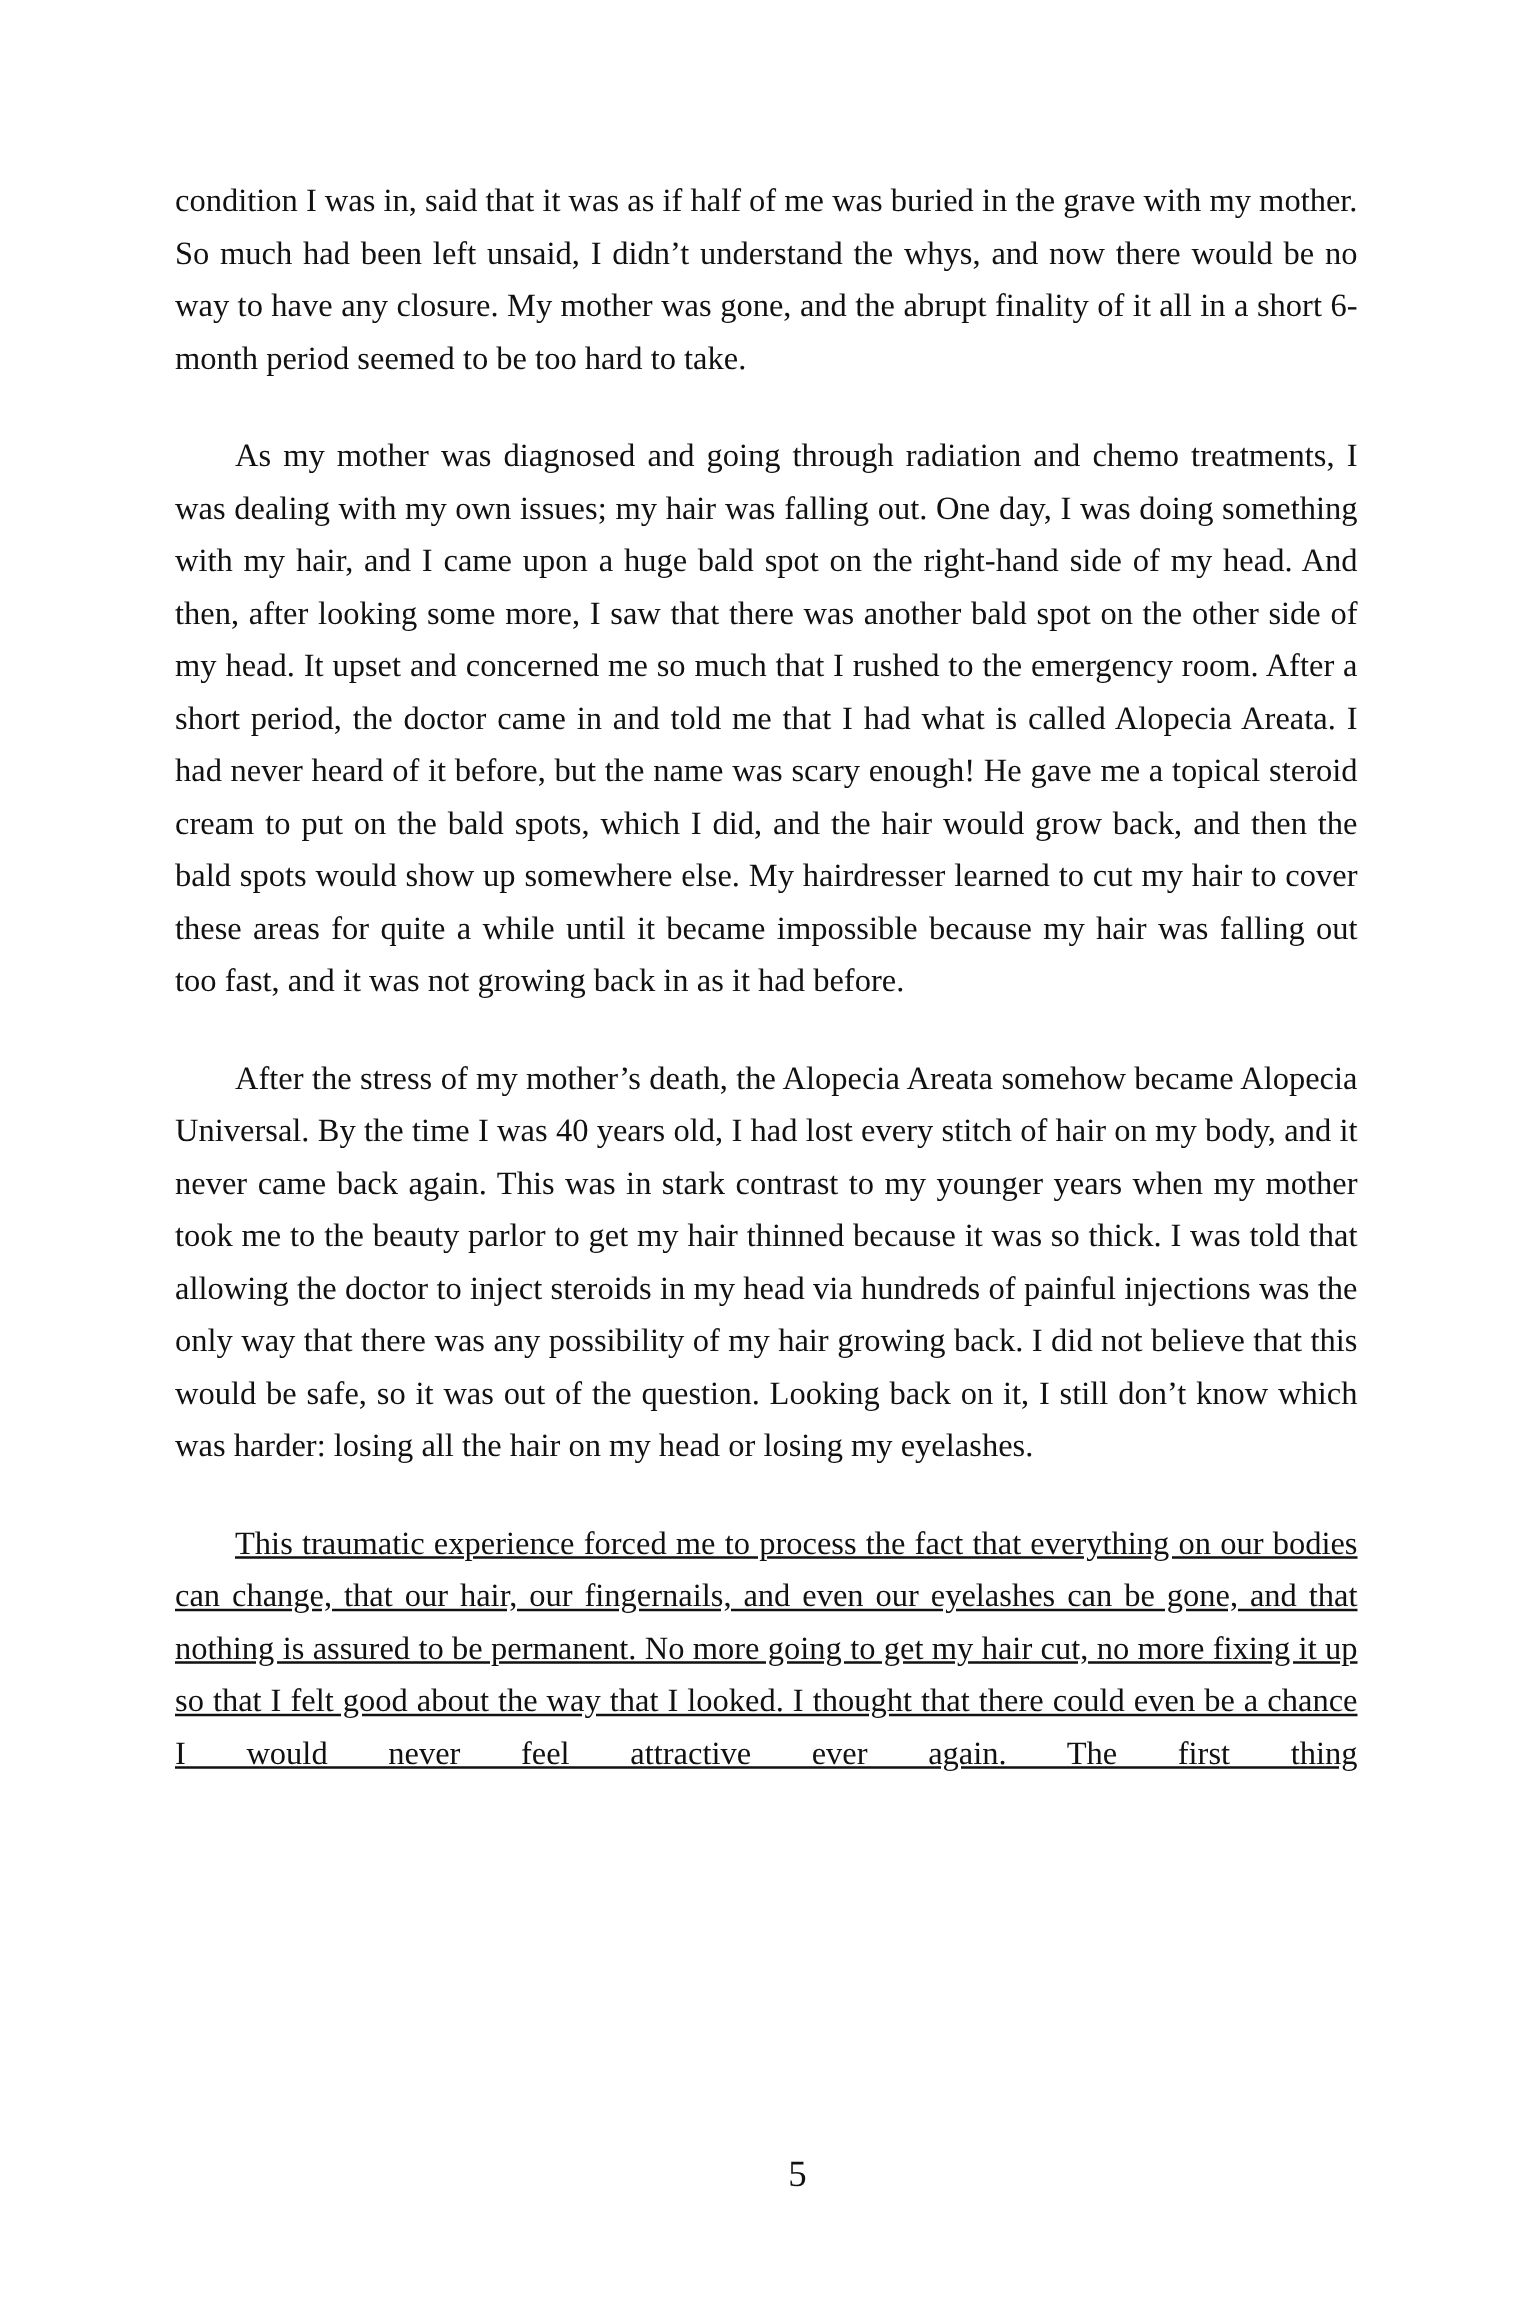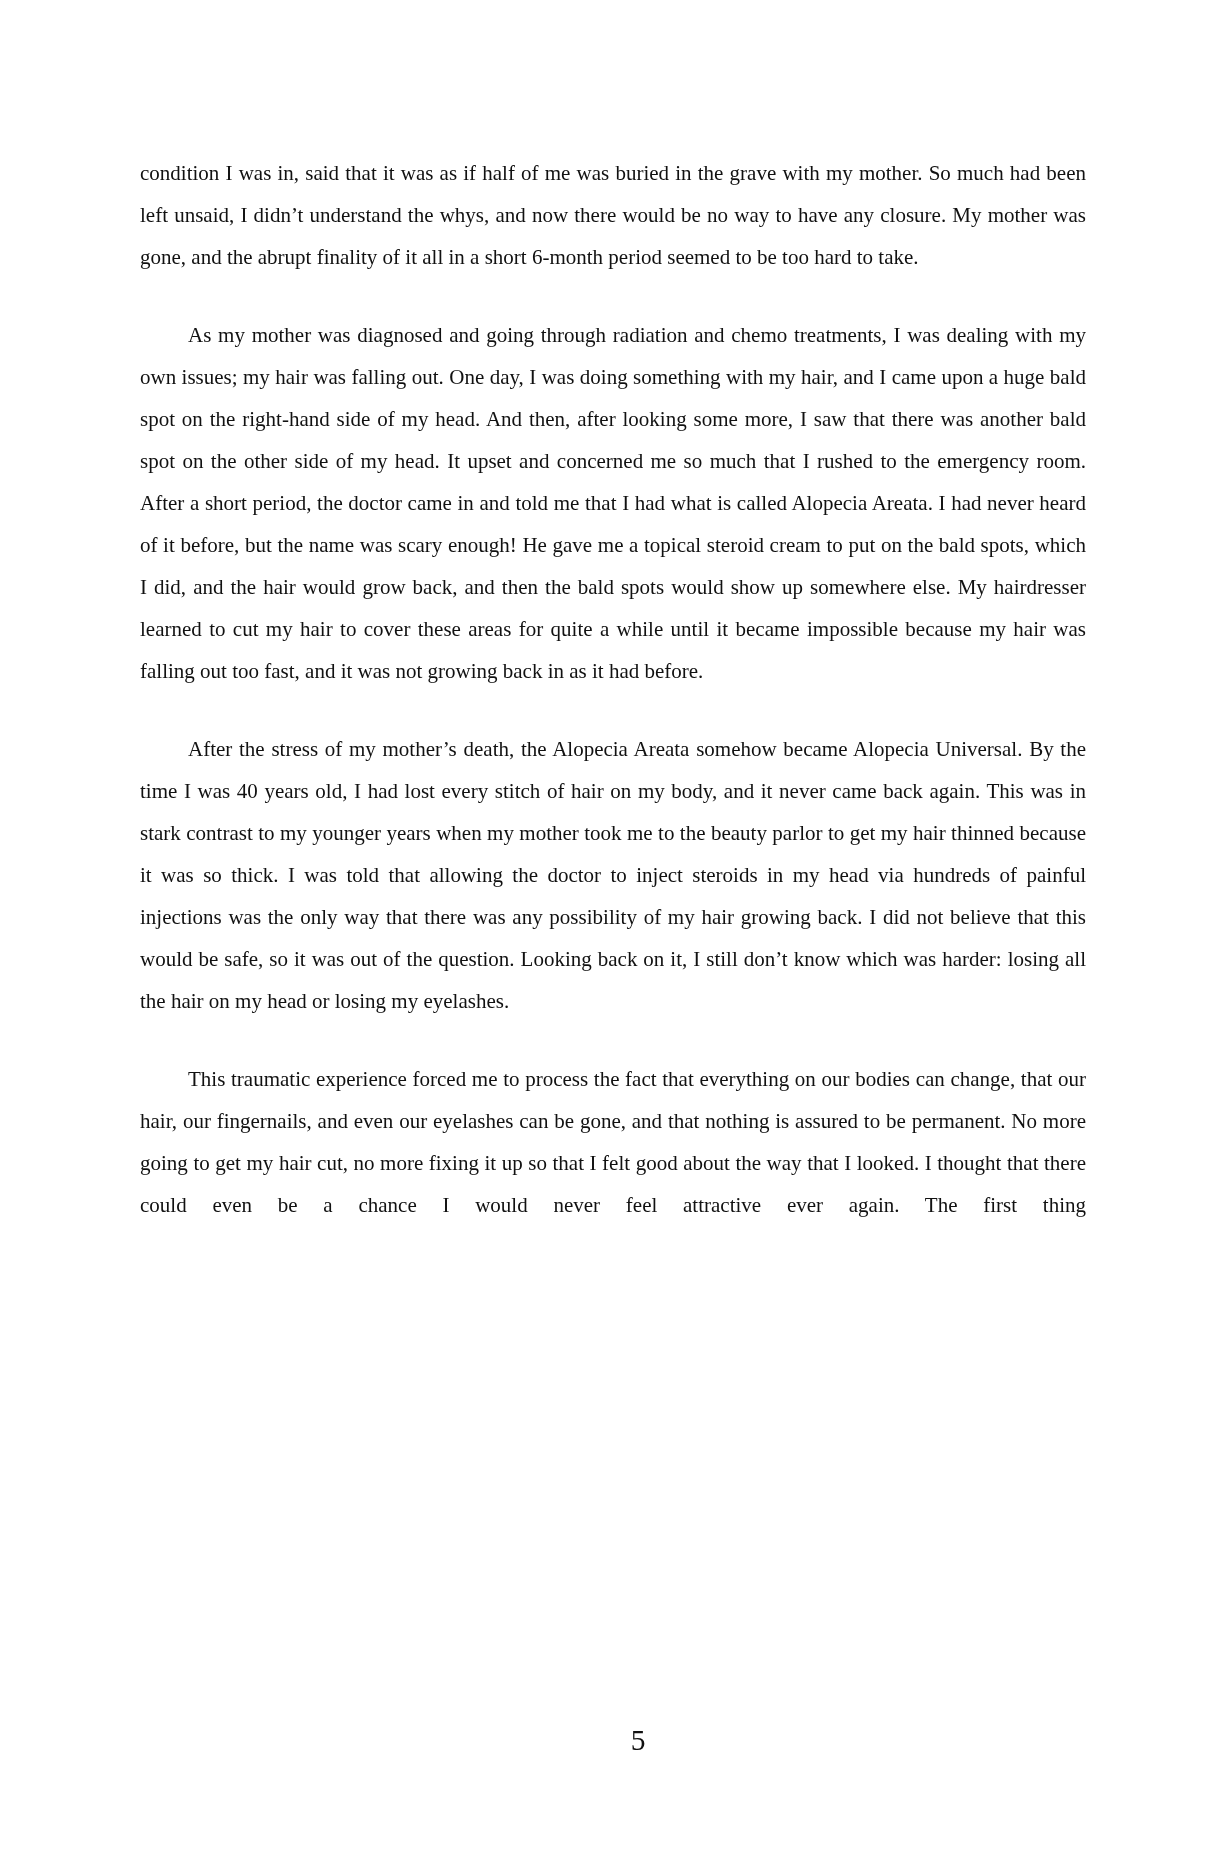--- a/index.html
+++ b/index.html
@@ -15,33 +15,34 @@
     font-family: "Liberation Serif", "DejaVu Serif", serif;
     color: #111111;
   }
   .page-body {
     position: absolute;
     left: 140px;
     top: 136px;
     width: 946px;
   }
   .para {
-    margin: 16px 0 36px 0;
-    font-size: 21px;
+    margin: 4px 0 36px 0;
+    font-size: 26px;
     line-height: 42px;
     text-align: justify;
     text-indent: 0;
     hyphens: none;
   }
   .para.indent {
     text-indent: 48px;
   }
   .para:last-child {
     margin-bottom: 0;
     text-align-last: justify;
+    text-decoration: underline;
   }
   .page-number {
     position: absolute;
     left: 0;
     width: 1276px;
     top: 1722px;
     text-align: center;
     font-size: 29.5px;
     line-height: 36px;
   }

